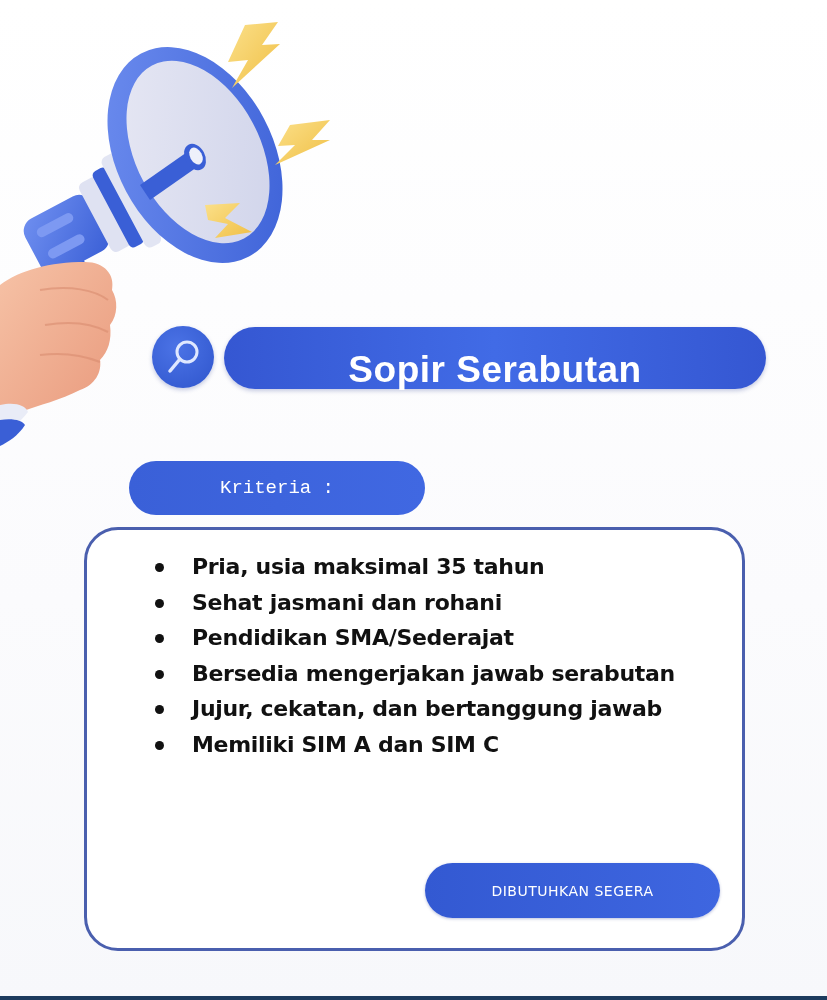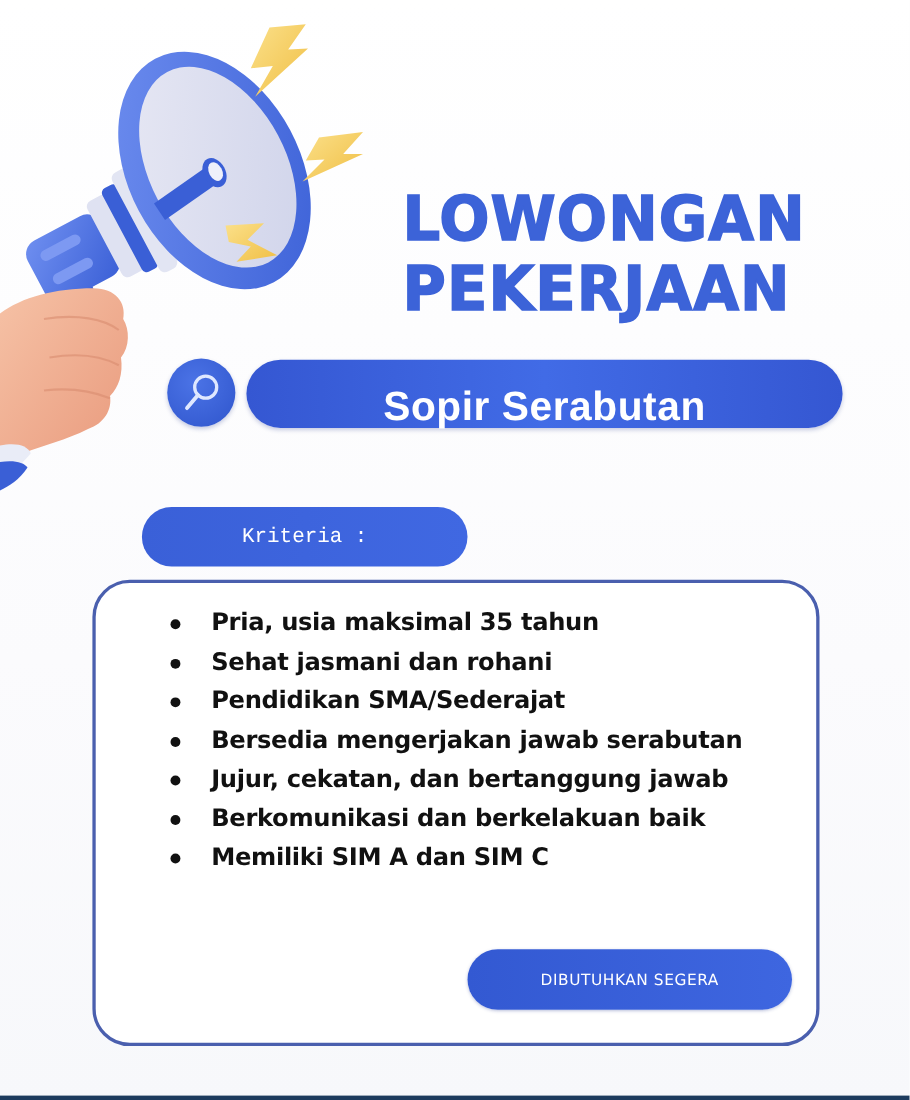--- a/index.html
+++ b/index.html
@@ -85,24 +85,20 @@
 
     <path d="M0 285 C20 270 50 262 85 262 C105 262 115 275 112 290 C118 300 118 315 110 325 C112 340 108 352 100 360 C102 372 95 385 80 390 C60 400 40 405 20 412 L0 418 Z" fill="url(#skinG)"></path>
     <path d="M40 290 C70 285 95 290 108 300" stroke="#d98c70" stroke-width="2" fill="none" opacity=".6"></path>
     <path d="M45 325 C75 320 95 325 108 332" stroke="#d98c70" stroke-width="2" fill="none" opacity=".6"></path>
     <path d="M40 355 C65 352 85 356 100 362" stroke="#d98c70" stroke-width="2" fill="none" opacity=".6"></path>
 
     <path d="M0 405 C15 402 25 405 28 412 C20 422 10 430 0 436 Z" fill="#e9ecf7"></path>
     <path d="M0 420 C12 418 22 420 25 425 C18 436 8 442 0 446 Z" fill="#3a5fd6"></path>
   </svg>
 
-  <div class="headline">
-    <span class="line">LOWONGAN</span>
-    <span class="line">PEKERJAAN</span>
-  </div>
 
   <div class="search-circle">
     <svg width="42" height="42" viewBox="0 0 42 42">
       <circle cx="25" cy="16" r="10" fill="none" stroke="#dfe8ff" stroke-width="3"></circle>
       <line x1="18" y1="23" x2="8" y2="35" stroke="#dfe8ff" stroke-width="3.5" stroke-linecap="round"></line>
     </svg>
   </div>
   <div class="job-bar">
     <span>Sopir Serabutan</span>
   </div>
@@ -111,21 +107,20 @@
   <div class="criteria-pill">
     <span>Kriteria :</span>
   </div>
 
   <ul class="criteria-list">
     <li><span class="bullet"></span><span>Pria, usia maksimal 35 tahun</span></li>
     <li><span class="bullet"></span><span>Sehat jasmani dan rohani</span></li>
     <li><span class="bullet"></span><span>Pendidikan SMA/Sederajat</span></li>
     <li><span class="bullet"></span><span>Bersedia mengerjakan jawab serabutan</span></li>
     <li><span class="bullet"></span><span>Jujur, cekatan, dan bertanggung jawab</span></li>
-    <li><span class="bullet"></span><span>Berkomunikasi dan berkelakuan baik</span></li>
     <li><span class="bullet"></span><span>Memiliki SIM A dan SIM C</span></li>
   </ul>
 
   <div class="urgent-btn">
     <span>DIBUTUHKAN SEGERA</span>
   </div>
 
   <div class="bottom-rule"></div>
 </div>
 

